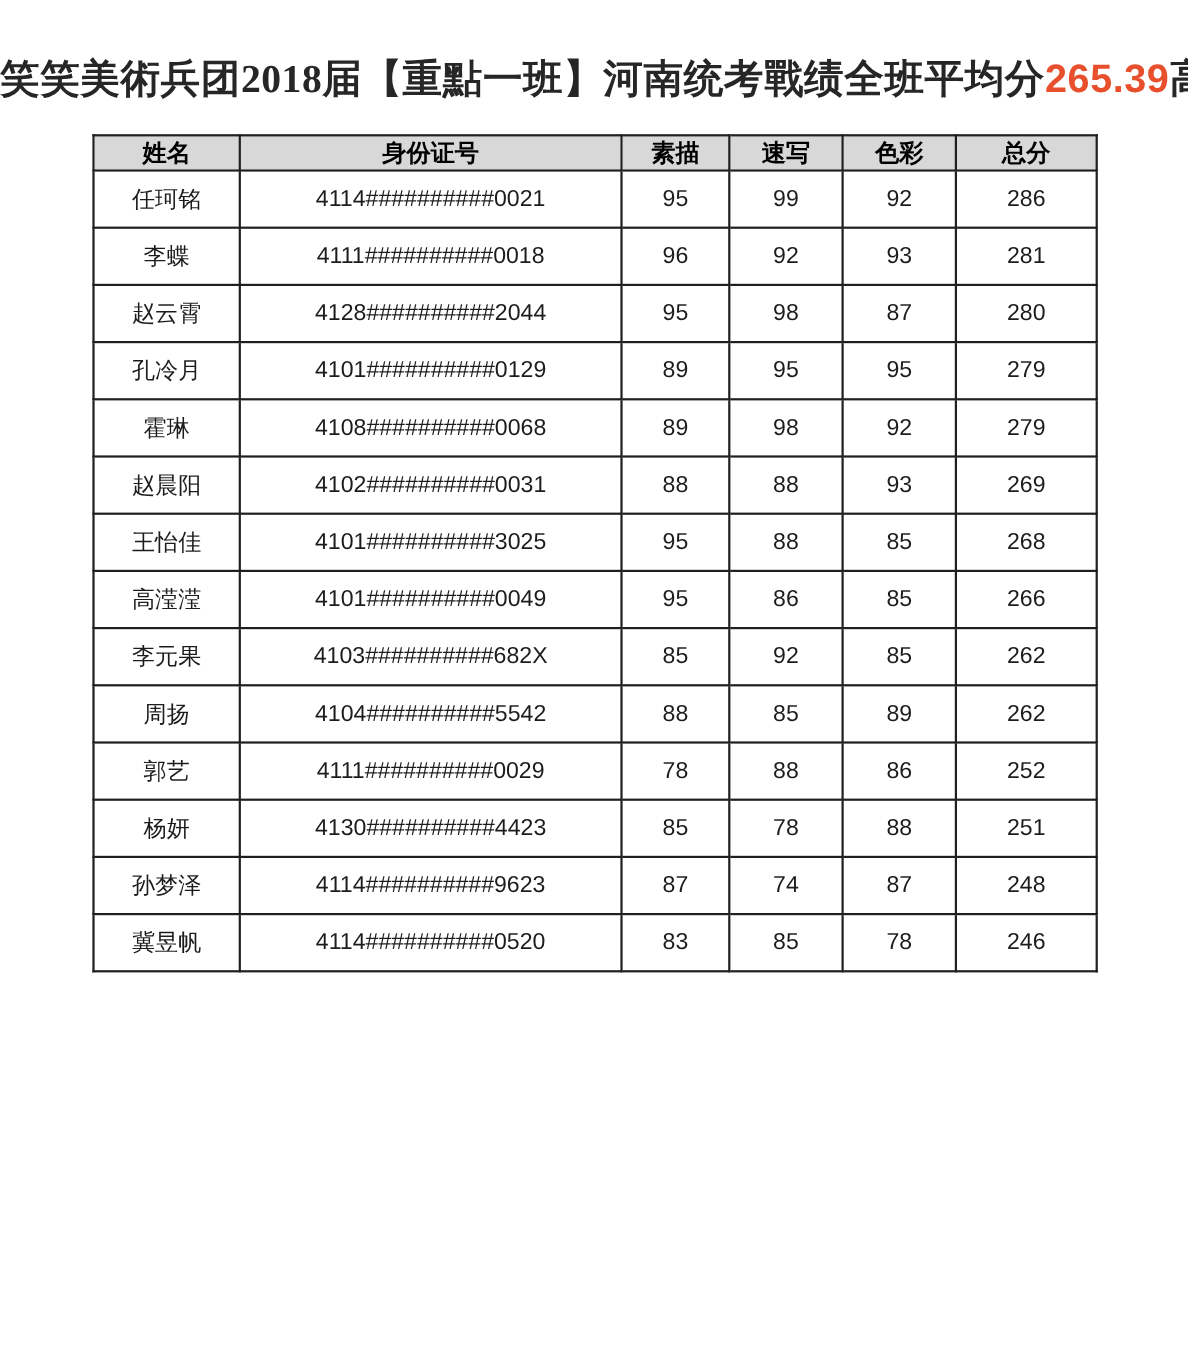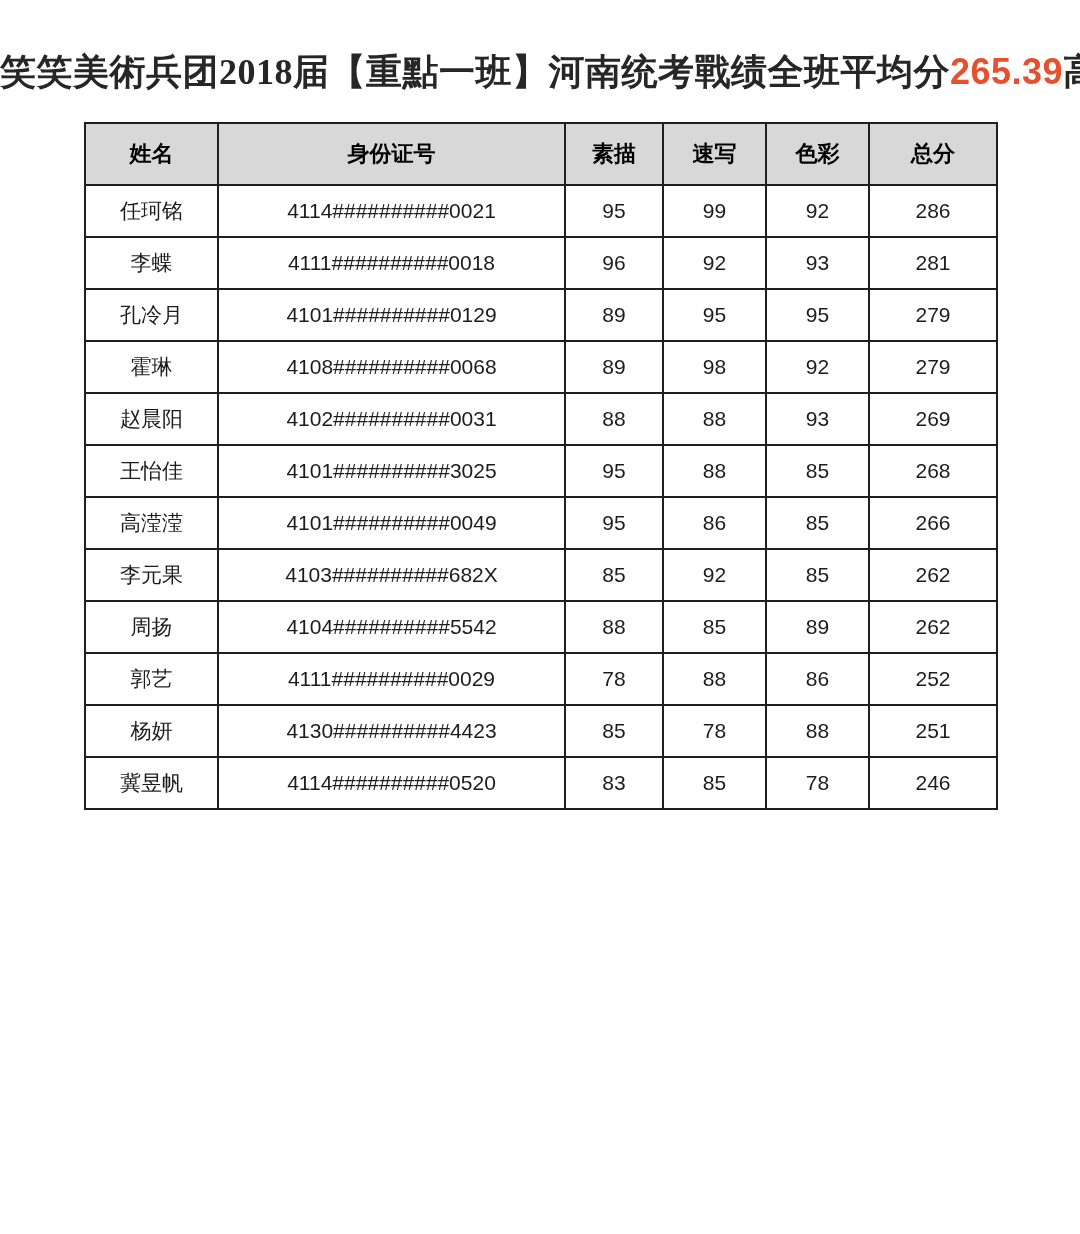--- a/index.html
+++ b/index.html
@@ -38,21 +38,21 @@
   }
   .score-table th, .score-table td {
     border: 2px solid #1f1f1f;
     text-align: center;
     vertical-align: middle;
     overflow: hidden;
     white-space: nowrap;
   }
   .score-table th {
     background: #d8d8d8;
-    height: 62px;
+    height: 32px;
     font-size: 22px;
     font-weight: 700;
     color: #000000;
   }
   .score-table td {
     height: 52px;
     font-size: 21px;
     background: #ffffff;
   }
   .score-table td.accent {
@@ -97,20 +97,28 @@
       </tr>
       <tr>
         <td>李蝶</td>
         <td>4111##########0018</td>
         <td>96</td>
         <td>92</td>
         <td>93</td>
         <td>281</td>
       </tr>
       <tr>
+        <td>赵云霄</td>
+        <td>4128##########2044</td>
+        <td>95</td>
+        <td>98</td>
+        <td>87</td>
+        <td>280</td>
+      </tr>
+      <tr>
         <td>孔冷月</td>
         <td>4101##########0129</td>
         <td>89</td>
         <td>95</td>
         <td>95</td>
         <td>279</td>
       </tr>
       <tr>
         <td>霍琳</td>
         <td>4108##########0068</td>
@@ -169,20 +177,28 @@
       </tr>
       <tr>
         <td>杨妍</td>
         <td>4130##########4423</td>
         <td>85</td>
         <td>78</td>
         <td>88</td>
         <td>251</td>
       </tr>
       <tr>
+        <td>孙梦泽</td>
+        <td>4114##########9623</td>
+        <td>87</td>
+        <td>74</td>
+        <td>87</td>
+        <td>248</td>
+      </tr>
+      <tr>
         <td>冀昱帆</td>
         <td>4114##########0520</td>
         <td>83</td>
         <td>85</td>
         <td>78</td>
         <td>246</td>
       </tr>
     </tbody>
 </table>
 

